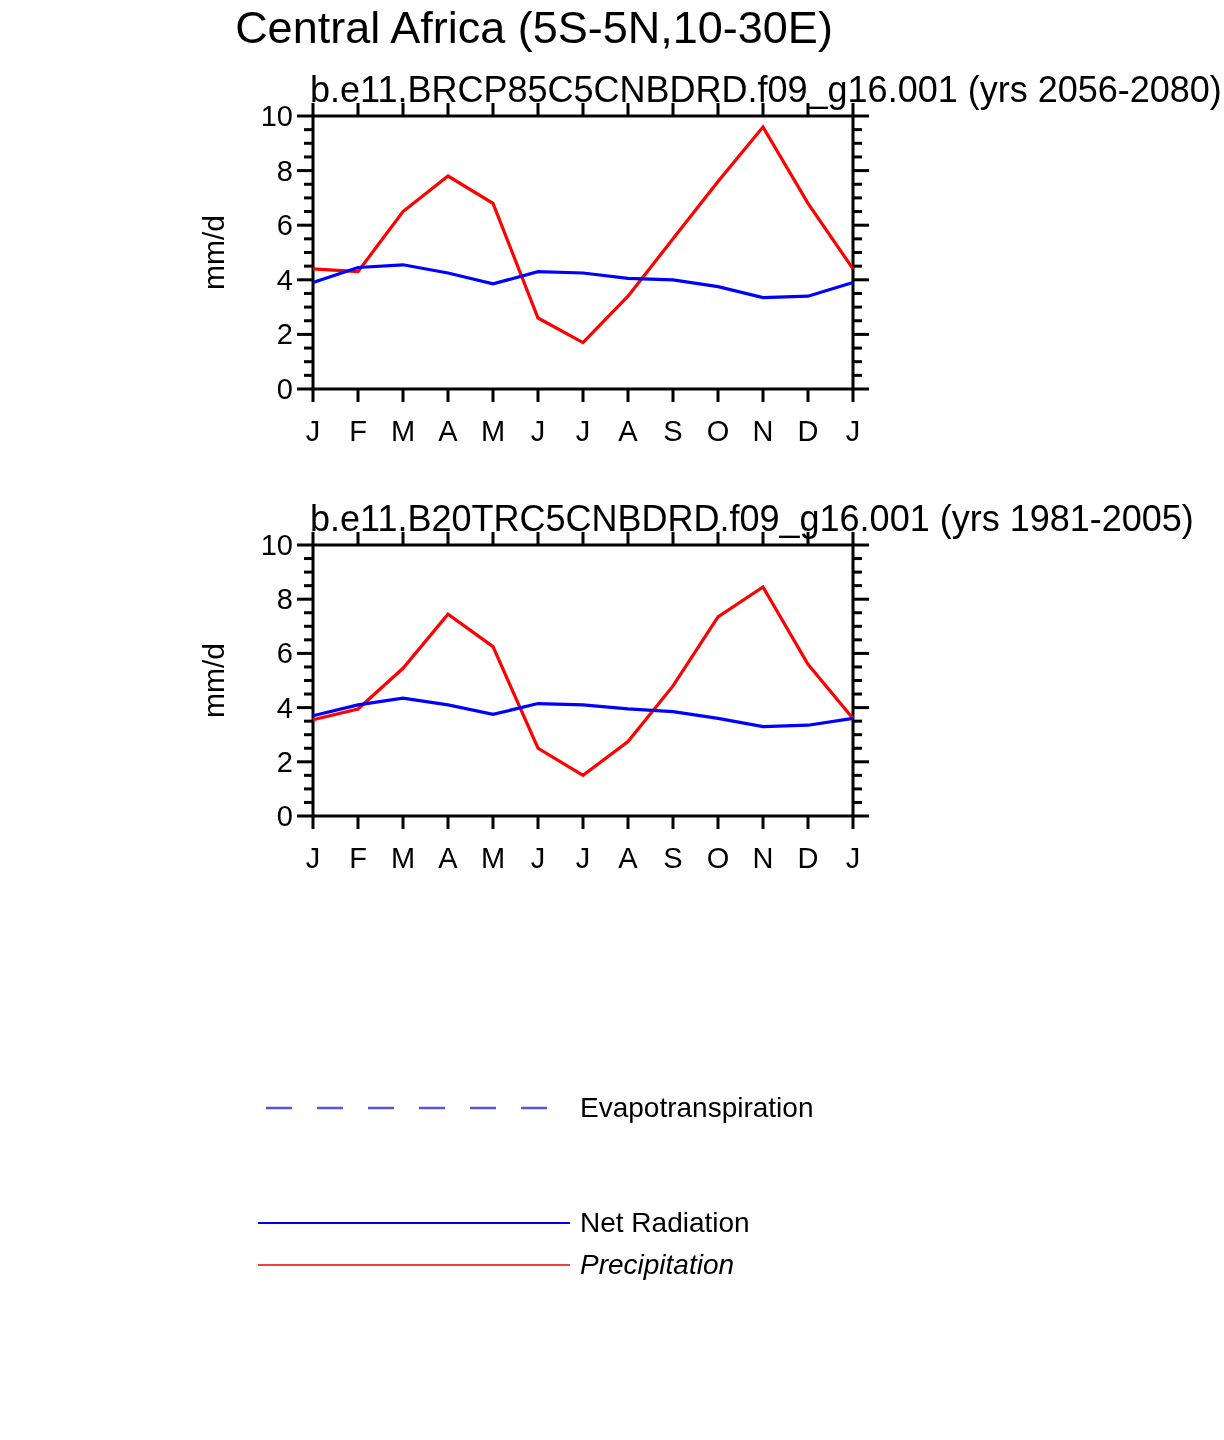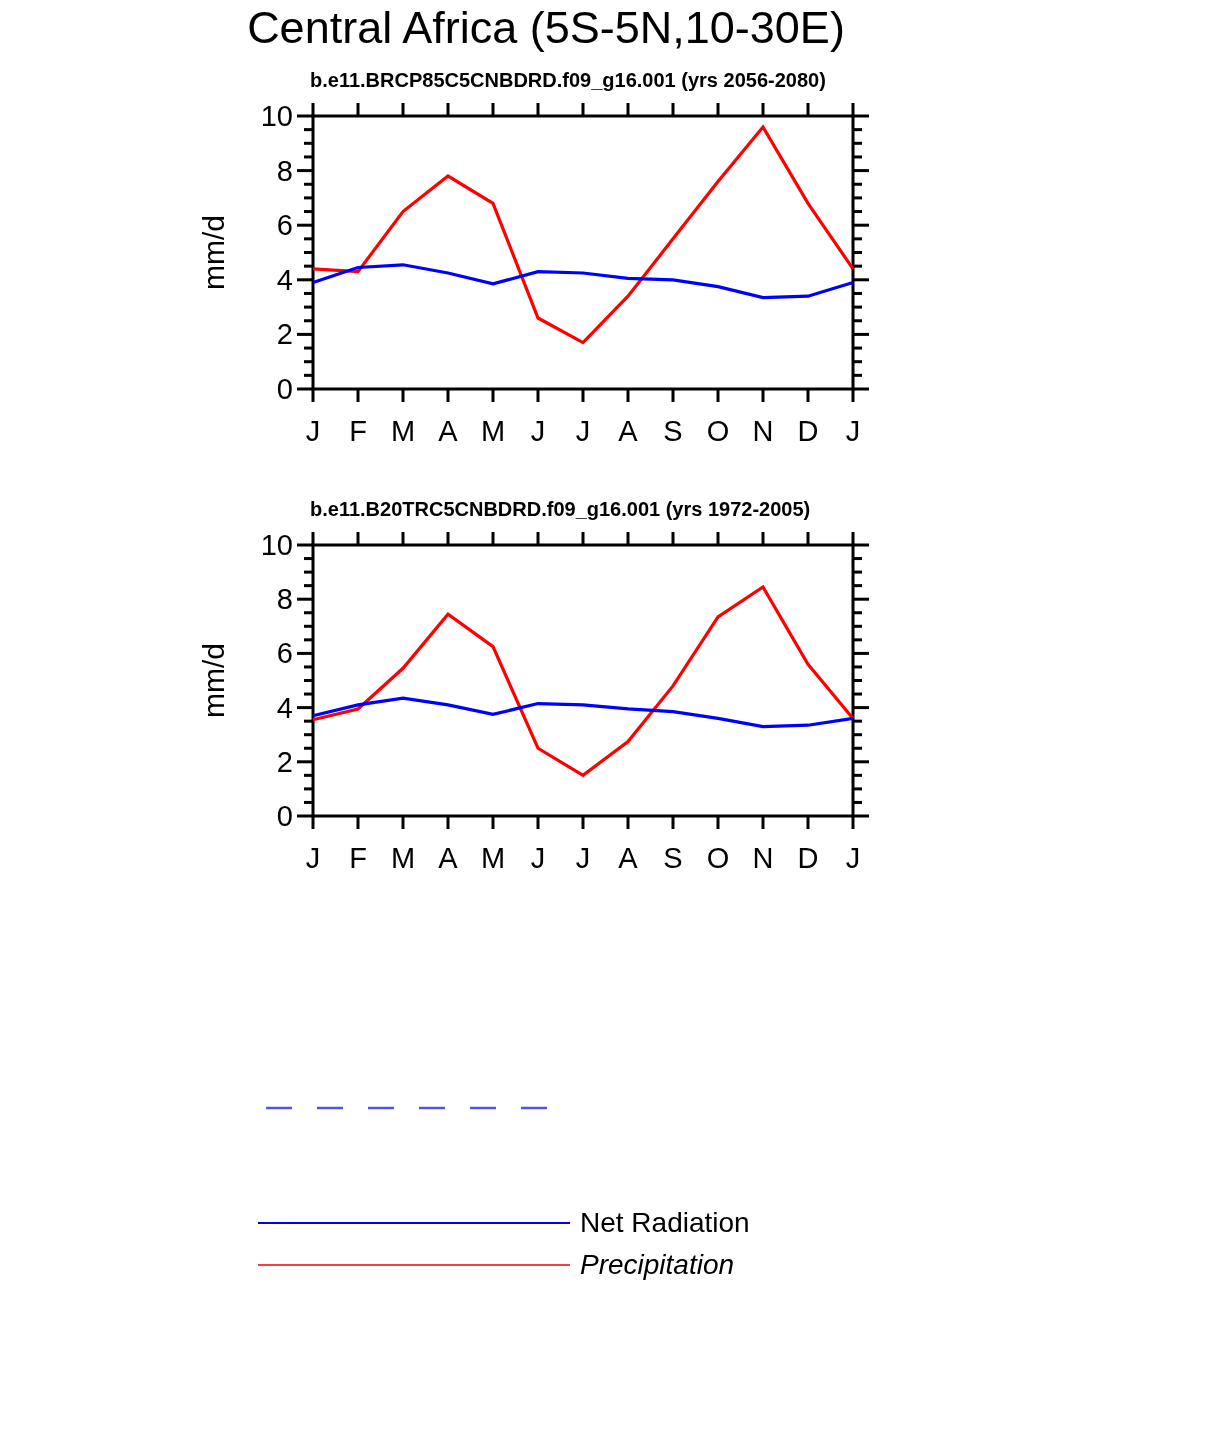--- a/index.html
+++ b/index.html
@@ -2,45 +2,45 @@
 <html><head>
 <meta charset="utf-8">
 <style>
   html,body{margin:0;padding:0;}
   body{
     width:1224px;height:1440px;position:relative;background:#ffffff;
     font-family:"Liberation Sans", sans-serif;color:#000;overflow:hidden;
   }
   .main-title{
     position:absolute;top:2px;left:0;width:1068px;text-align:center;
-    font-size:45px;font-weight:400;letter-spacing:0px;margin-left:12px;
+    font-size:45px;font-weight:400;letter-spacing:0px;
   }
   .chart-subtitle{
-    position:absolute;left:310px;font-size:20px;font-weight:700;white-space:nowrap;
+    position:absolute;left:310px;font-size:36px;font-weight:400;white-space:nowrap;
   }
   #subtitle-1{top:69px;}
   #subtitle-2{top:498px;}
   #charts-svg{position:absolute;top:0;left:0;width:1224px;height:1440px;}
   #charts-svg text{font-family:"Liberation Sans", sans-serif;fill:#000;}
   .legend-row{
     position:absolute;left:258px;height:34px;display:flex;align-items:center;
   }
   #legend-row-evapotranspiration{top:1091px;}
   #legend-row-net-radiation{top:1169px;margin-top:37px;}
   #legend-row-precipitation{top:1248px;font-style:italic;}
   .legend-swatch{width:312px;height:10px;flex:0 0 auto;}
   .legend-label{margin-left:10px;font-size:28px;white-space:nowrap;}
 </style>
 </head>
 <body>
 
 <div class="main-title">Central Africa (5S-5N,10-30E)</div>
 
 <div class="chart-subtitle" id="subtitle-1">b.e11.BRCP85C5CNBDRD.f09_g16.001 (yrs 2056-2080)</div>
-<div class="chart-subtitle" id="subtitle-2">b.e11.B20TRC5CNBDRD.f09_g16.001 (yrs 1972-2005)</div>
+<div class="chart-subtitle" id="subtitle-2">b.e11.B20TRC5CNBDRD.f09_g16.001 (yrs 1981-2005)</div>
 
 <svg id="charts-svg" viewBox="0 0 1224 1440" xmlns="http://www.w3.org/2000/svg">
     <g>
       <rect x="313" y="116" width="540" height="273" fill="none" stroke="#000" stroke-width="3"></rect>
       <line x1="304" y1="375.35" x2="313" y2="375.35" stroke="#000" stroke-width="3"></line>
       <line x1="853" y1="375.35" x2="862" y2="375.35" stroke="#000" stroke-width="3"></line>
       <line x1="304" y1="361.7" x2="313" y2="361.7" stroke="#000" stroke-width="3"></line>
       <line x1="853" y1="361.7" x2="862" y2="361.7" stroke="#000" stroke-width="3"></line>
       <line x1="304" y1="348.05" x2="313" y2="348.05" stroke="#000" stroke-width="3"></line>
       <line x1="853" y1="348.05" x2="862" y2="348.05" stroke="#000" stroke-width="3"></line>
@@ -221,20 +221,21 @@
       <text transform="translate(224 680.5) rotate(-90)" text-anchor="middle" font-size="30">mm/d</text>
       <polyline points="313,719.795 358,708.955 403,668.3050000000001 448,614.105 493,646.625 538,748.25 583,775.35 628,741.475 673,685.9200000000001 718,616.815 763,587.005 808,664.24 853,718.44" fill="none" stroke="#ff0000" stroke-width="3.2" stroke-linejoin="miter"></polyline>
       <polyline points="313,715.73 358,704.89 403,698.115 448,704.89 493,714.375 538,703.535 583,704.89 628,708.955 673,711.665 718,718.44 763,726.57 808,725.215 853,718.44" fill="none" stroke="#0000ff" stroke-width="3.2" stroke-linejoin="miter"></polyline>
     </g>
   </svg>
 
 <div class="legend-row" id="legend-row-evapotranspiration">
   <svg class="legend-swatch" viewBox="0 0 312 10">
     <line x1="8" y1="5" x2="304" y2="5" stroke-width="2.6" stroke-dasharray="26 25" stroke="#5555e0"></line>
   </svg>
+  <span class="legend-label">Evapotranspiration</span>
 </div>
 
 <div class="legend-row" id="legend-row-net-radiation">
   <svg class="legend-swatch" viewBox="0 0 312 10">
     <line x1="0" y1="5" x2="312" y2="5" stroke-width="2.2" stroke="#0000ee"></line>
   </svg>
   <span class="legend-label">Net Radiation</span>
 </div>
 
 <div class="legend-row" id="legend-row-precipitation">

